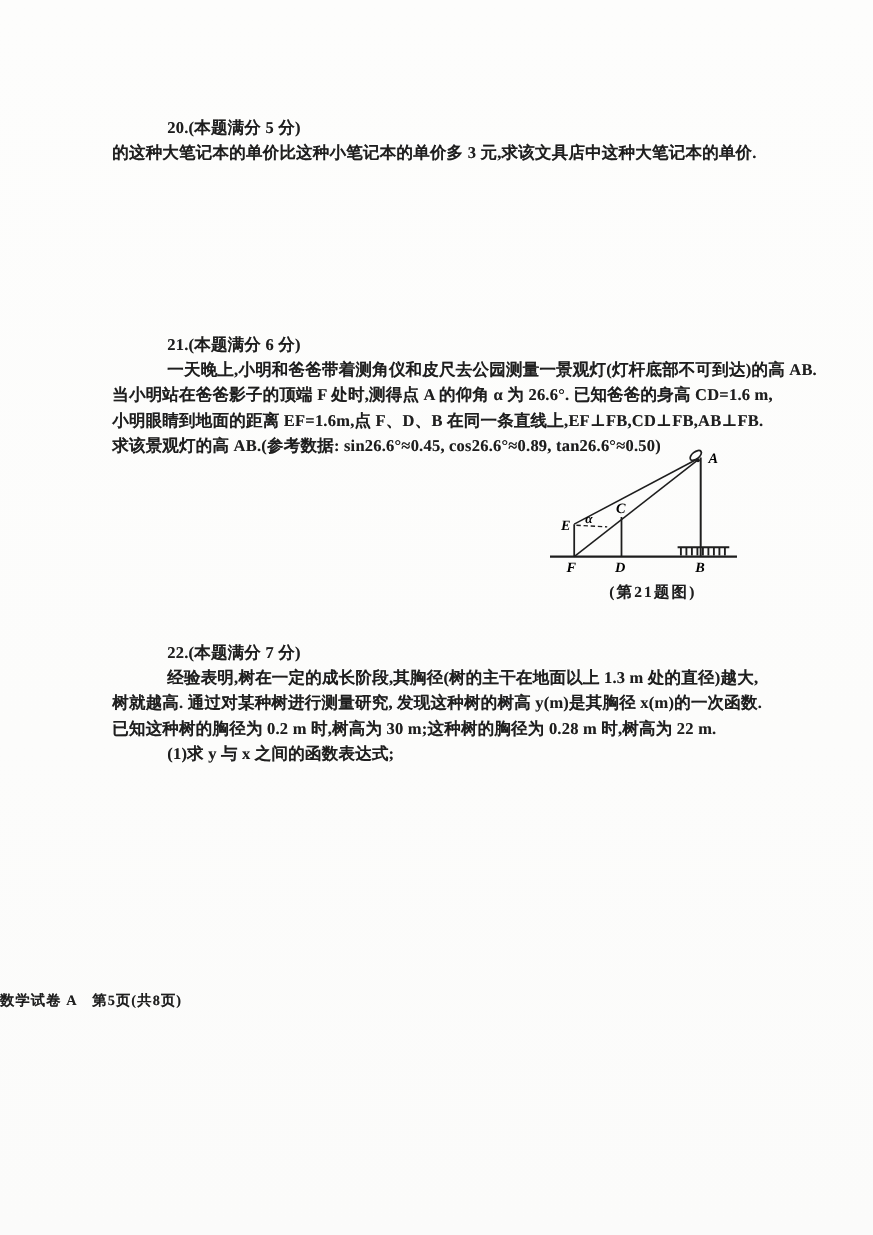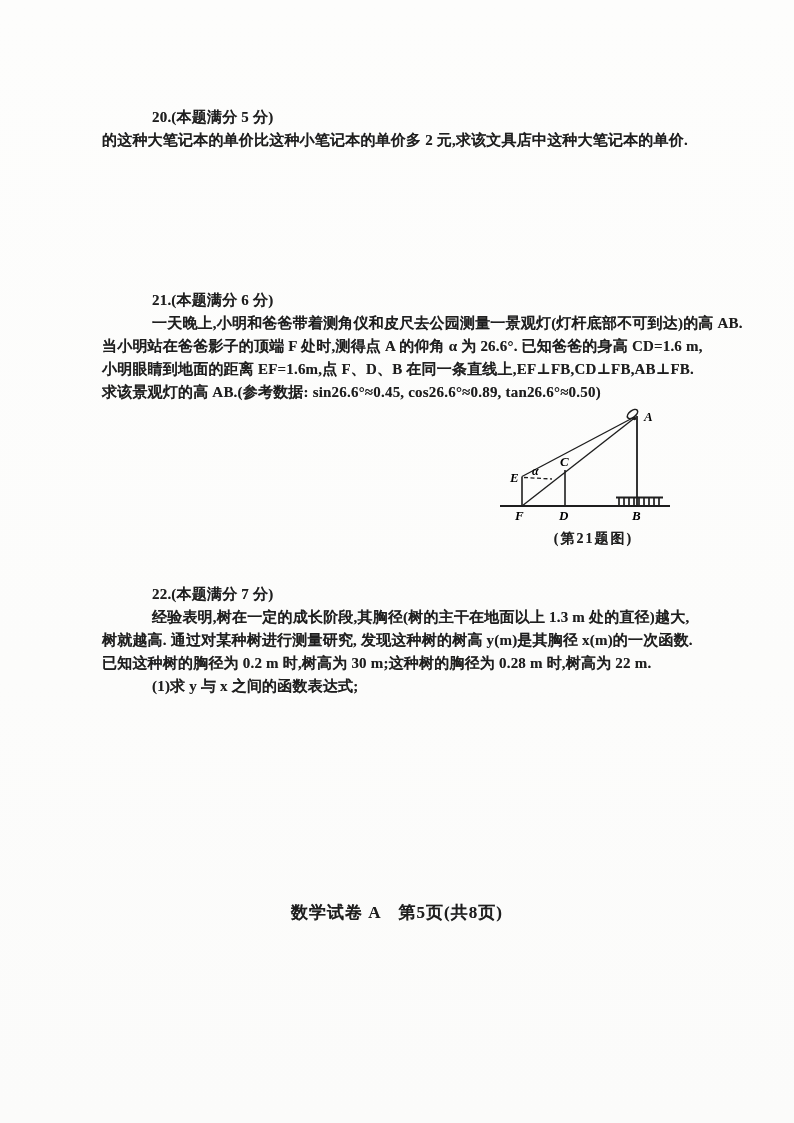--- a/index.html
+++ b/index.html
@@ -10,43 +10,43 @@
     font-weight:bold;
     color:#1e1e1e;
     position:relative;
     overflow:hidden;
   }
   .page{position:absolute;inset:0;}
   .qblock{position:absolute;left:102px;width:566px;font-size:15px;line-height:23px;}
   .qline{white-space:nowrap;letter-spacing:0.2px;text-shadow:0 0 0.5px rgba(20,20,20,0.45);}
   .indent{padding-left:50px;}
   .footer{
-    position:absolute;left:0;right:0;top:901px;text-align:center;
-    font-size:17px;letter-spacing:1px;text-shadow:0 0 0.5px rgba(20,20,20,0.45);
+    position:absolute;left:0;right:0;top:901px;
+    font-size:13px;letter-spacing:1px;text-shadow:0 0 0.5px rgba(20,20,20,0.45);
   }
   .figure{position:absolute;left:486px;top:403px;width:215px;}
   .figure svg{display:block;}
   .fig-caption{
     text-align:center;font-size:14px;margin-top:7px;letter-spacing:2px;
     text-shadow:0 0 0.5px rgba(20,20,20,0.45);
   }
   .flabel{font-family:"Liberation Serif","DejaVu Serif",serif;font-style:italic;font-weight:bold;font-size:13px;}
   .flabel-small{font-family:"Liberation Serif","DejaVu Serif",serif;font-style:italic;font-weight:bold;font-size:12px;}
 </style>
 </head>
 <body>
 
 <div class="page">
 
   <div class="qblock" style="top:106px;">
     <div class="qline indent">20.(本题满分 5 分)</div>
-    <div class="qline">的这种大笔记本的单价比这种小笔记本的单价多 2 元,求该文具店中这种大笔记本的单价.</div>
+    <div class="qline">的这种大笔记本的单价比这种小笔记本的单价多 3 元,求该文具店中这种大笔记本的单价.</div>
   </div>
 
-  <div class="qblock" style="top:289px;">
+  <div class="qblock" style="top:303px;">
     <div class="qline indent">21.(本题满分 6 分)</div>
     <div class="qline indent">一天晚上,小明和爸爸带着测角仪和皮尺去公园测量一景观灯(灯杆底部不可到达)的高 AB.</div>
     <div class="qline">当小明站在爸爸影子的顶端 F 处时,测得点 A 的仰角 α 为 26.6°. 已知爸爸的身高 CD=1.6 m,</div>
     <div class="qline">小明眼睛到地面的距离 EF=1.6m,点 F、D、B 在同一条直线上,EF⊥FB,CD⊥FB,AB⊥FB.</div>
     <div class="qline">求该景观灯的高 AB.(参考数据: sin26.6°≈0.45, cos26.6°≈0.89, tan26.6°≈0.50)</div>
   </div>
 
   <div class="figure">
     <svg width="215" height="120" viewBox="0 0 215 120">
 

